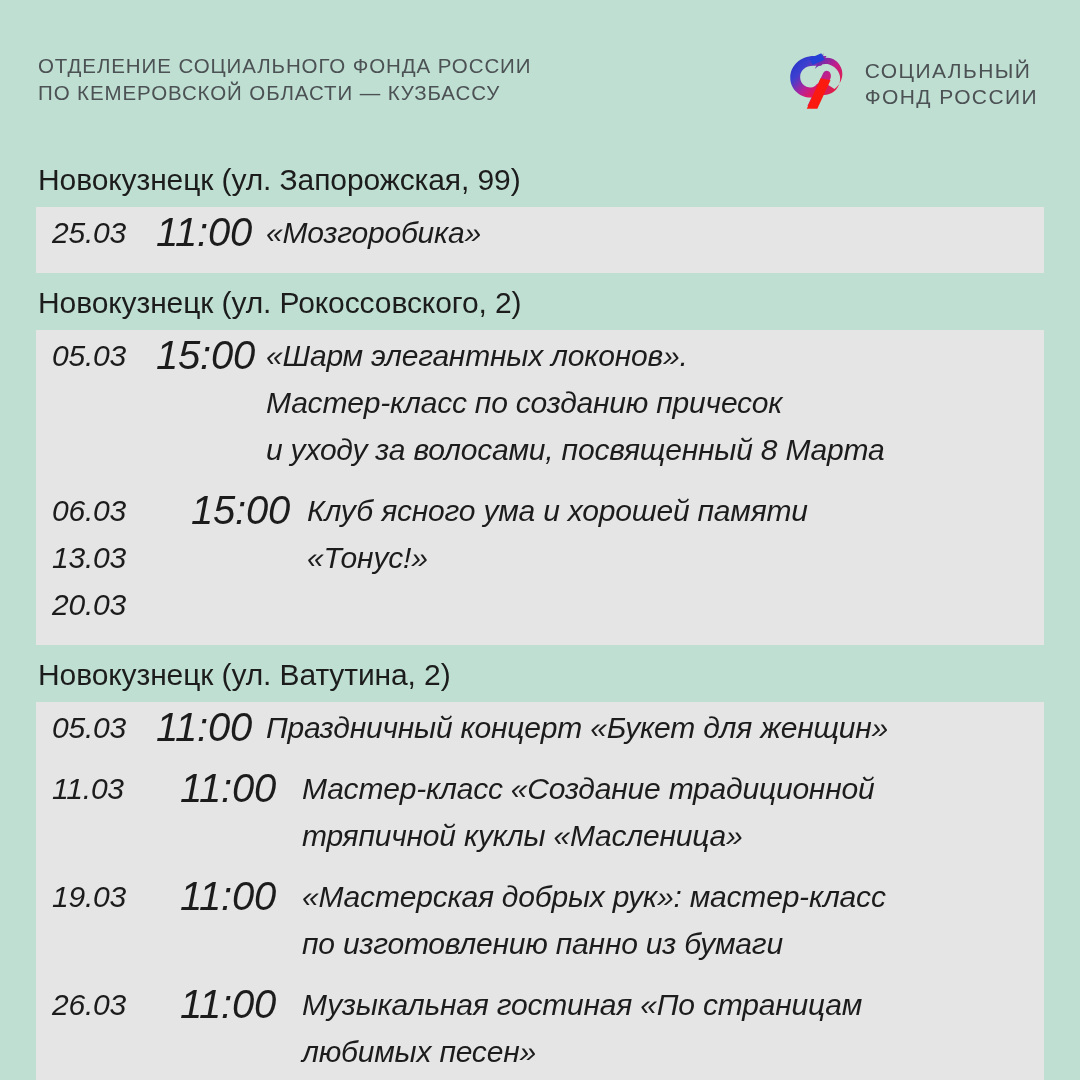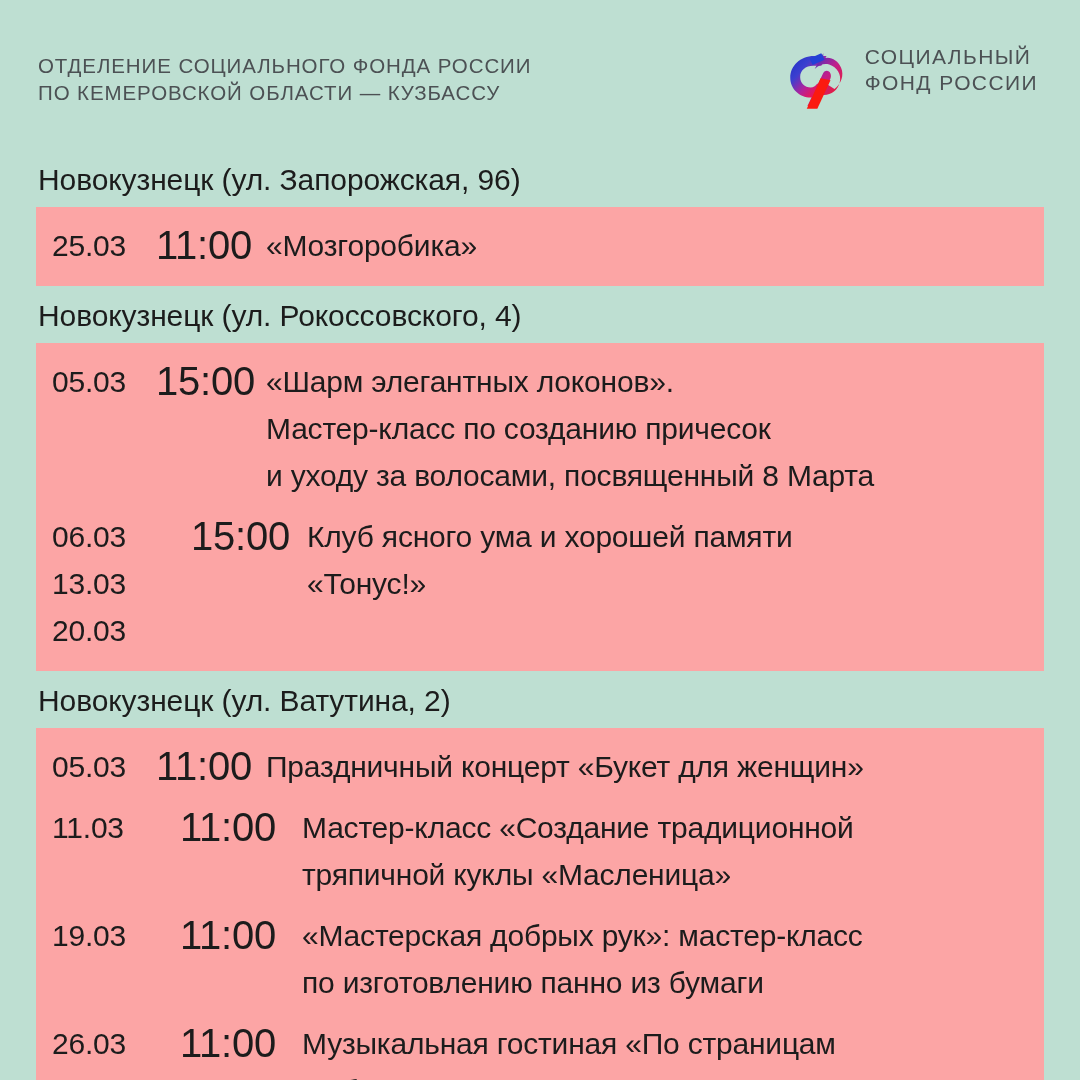--- a/index.html
+++ b/index.html
@@ -37,21 +37,21 @@
     line-height: 27px;
     letter-spacing: 0.9px;
     color: #4c5154;
     text-transform: uppercase;
     font-weight: 400;
     white-space: pre-line;
   }
   .brand {
     margin-top: 44px;
     display: flex;
-    align-items: flex-start;
+    align-items: flex-end;
     gap: 16px;
     padding-right: 4px;
   }
   .brand-mark {
     width: 66px;
     height: 66px;
     flex: 0 0 66px;
     display: block;
   }
   .brand-text {
@@ -73,22 +73,23 @@
   .venue-title {
     font-size: 30px;
     line-height: 36px;
     color: #1c1c1c;
     font-weight: 400;
     padding: 12px 0 9px 2px;
     letter-spacing: -0.1px;
   }
 
   .card {
-    background: #fca5a5;
-    padding: 15px 0 17px 0;
+    background: #e5e5e5;
+    padding: 2px 0 17px 0;
+    font-style: italic;
   }
 
   .row {
     display: flex;
     align-items: flex-start;
     padding: 0 8px 0 8px;
   }
   .row + .row { margin-top: 14px; gap: 12px; }
 
   .col-date {
@@ -175,32 +176,32 @@
 
         <path d="M40 22 L58 14 L63 24 L45 32 Z" fill="#2440d6"></path>
       </svg>
       <div class="brand-text">СОЦИАЛЬНЫЙ
 ФОНД РОССИИ</div>
     </div>
   </div>
 
   <div class="sections" id="sections-root">
       <div class="venue-block">
-        <div class="venue-title">Новокузнецк (ул. Запорожская, 96)</div>
+        <div class="venue-title">Новокузнецк (ул. Запорожская, 99)</div>
         <div class="card">
           <div class="row">
             <div class="col-date">25.03</div>
             <div class="col-divider"></div>
             <div class="col-time">11:00</div>
             <div class="col-desc">«Мозгоробика»</div>
           </div>
         </div>
       </div>
       <div class="venue-block">
-        <div class="venue-title">Новокузнецк (ул. Рокоссовского, 4)</div>
+        <div class="venue-title">Новокузнецк (ул. Рокоссовского, 2)</div>
         <div class="card">
           <div class="row">
             <div class="col-date">05.03</div>
             <div class="col-divider"></div>
             <div class="col-time">15:00</div>
             <div class="col-desc">«Шарм элегантных локонов».
 Мастер-класс по созданию причесок
 и уходу за волосами, посвященный 8 Марта</div>
           </div>
           <div class="row">

